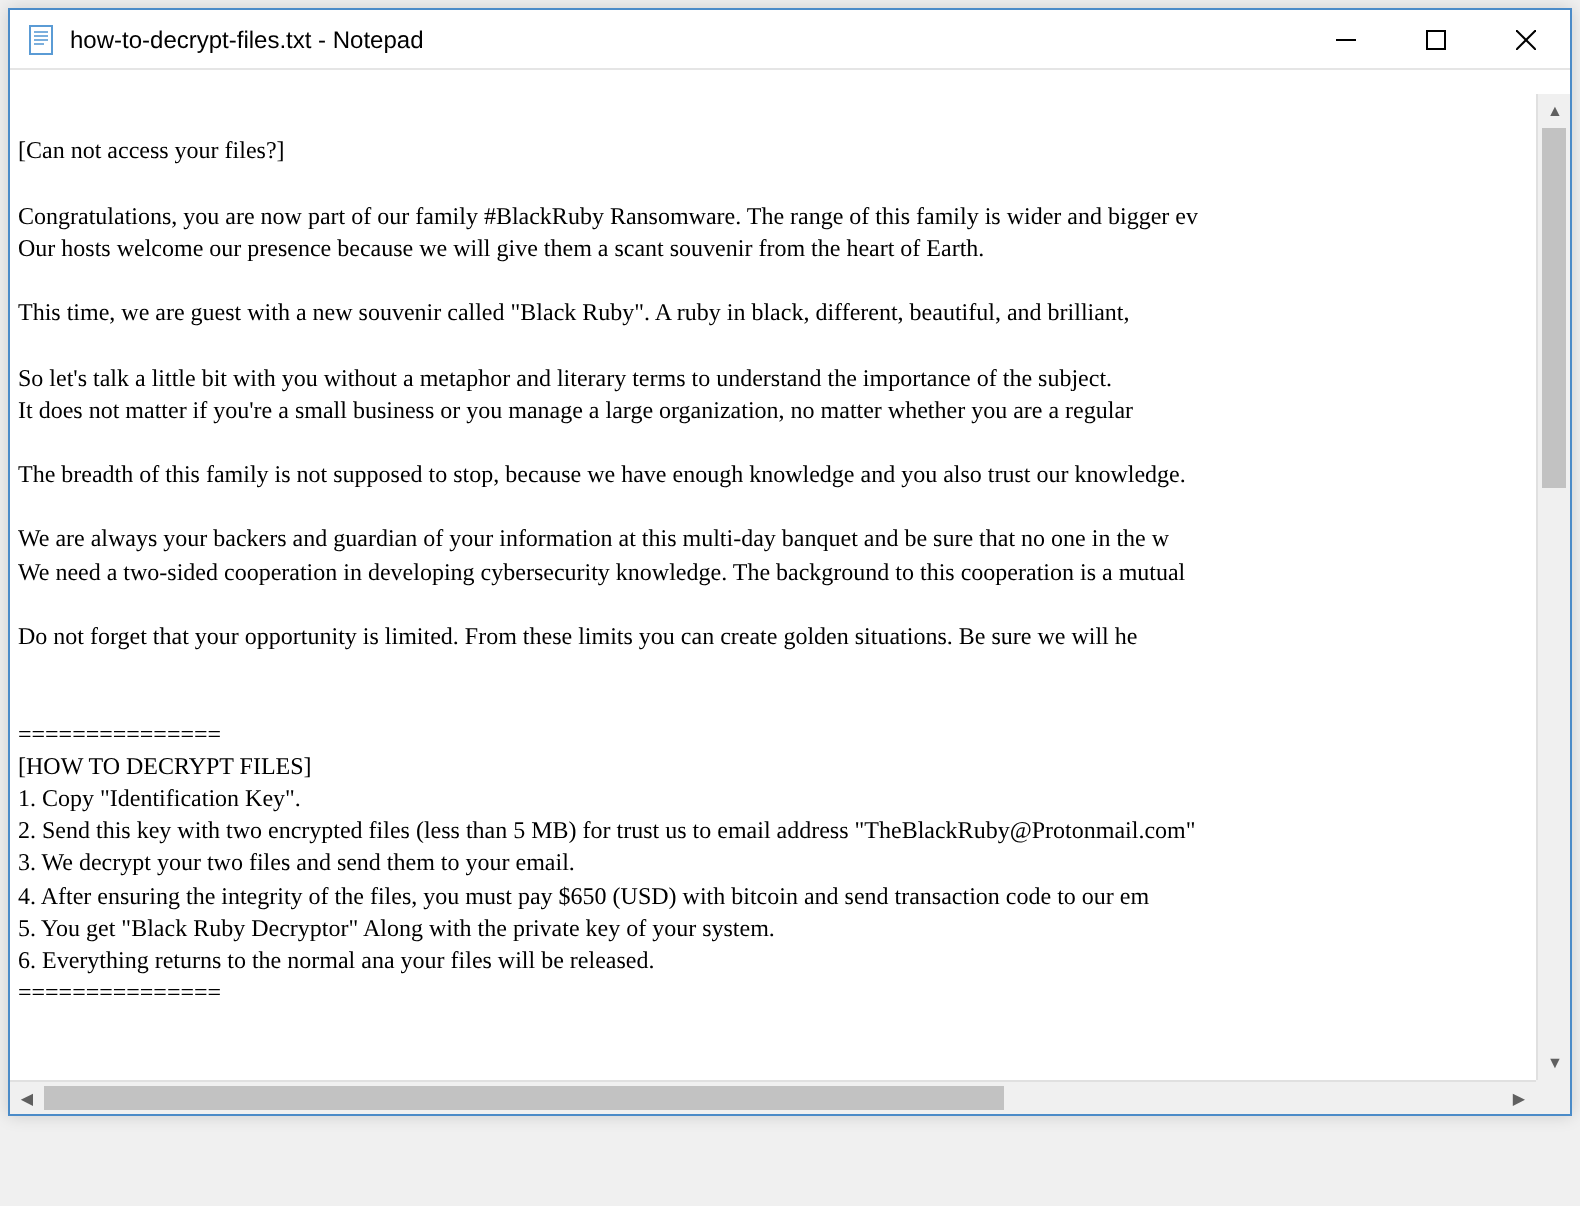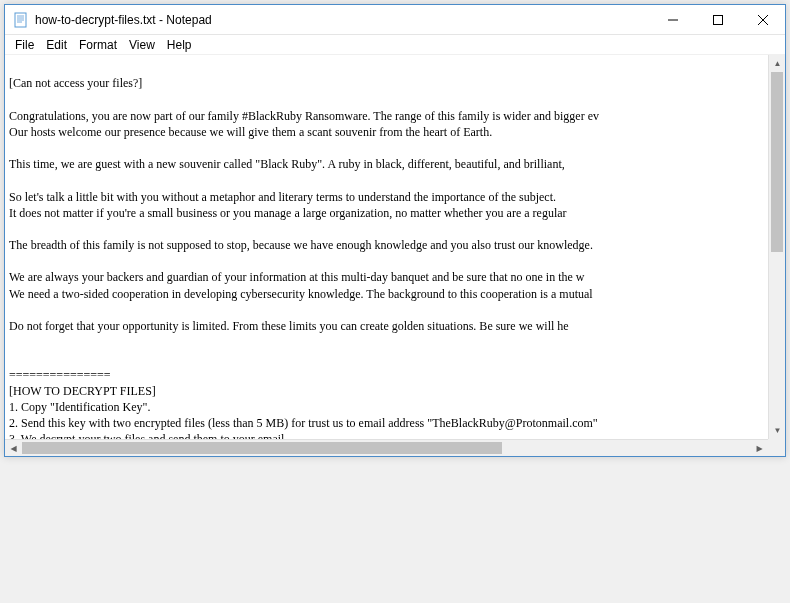--- a/index.html
+++ b/index.html
@@ -6,26 +6,27 @@
     body {
       font-family: "Segoe UI", Tahoma, sans-serif;
       background: #f0f0f0;
       padding: 4px;
       width: 790px;
       height: 603px;
       overflow: hidden;
     }
     .window {
       width: 782px;
-      height: 453px;
+      height: 554px;
       background: #ffffff;
       border: 1px solid #4b8bc8;
       display: flex;
       flex-direction: column;
       box-shadow: 0 0 8px rgba(0,0,0,0.15);
+      gap: 12px;
     }
     .titlebar {
       height: 30px;
       background: #ffffff;
       display: flex;
       align-items: center;
       border-bottom: 1px solid #e5e5e5;
     }
     .titlebar-icon {
       width: 16px;
@@ -161,27 +162,20 @@
       </div>
       <div class="titlebar-btn close">
         <svg width="10" height="10" viewBox="0 0 10 10">
             <line x1="0" y1="0" x2="10" y2="10" stroke="#000" stroke-width="1"></line>
             <line x1="10" y1="0" x2="0" y2="10" stroke="#000" stroke-width="1"></line>
           </svg>
       </div>
     </div>
   </div>
 
-  <div class="menubar">
-    <div class="menu-item">File</div>
-    <div class="menu-item">Edit</div>
-    <div class="menu-item">Format</div>
-    <div class="menu-item">View</div>
-    <div class="menu-item">Help</div>
-  </div>
 
   <div class="editor-area">
     <div class="editor-text" id="editor-text">
 [Can not access your files?]
 
 Congratulations, you are now part of our family #BlackRuby Ransomware. The range of this family is wider and bigger ev
 Our hosts welcome our presence because we will give them a scant souvenir from the heart of Earth.
 
 This time, we are guest with a new souvenir called "Black Ruby". A ruby in black, different, beautiful, and brilliant,
 

